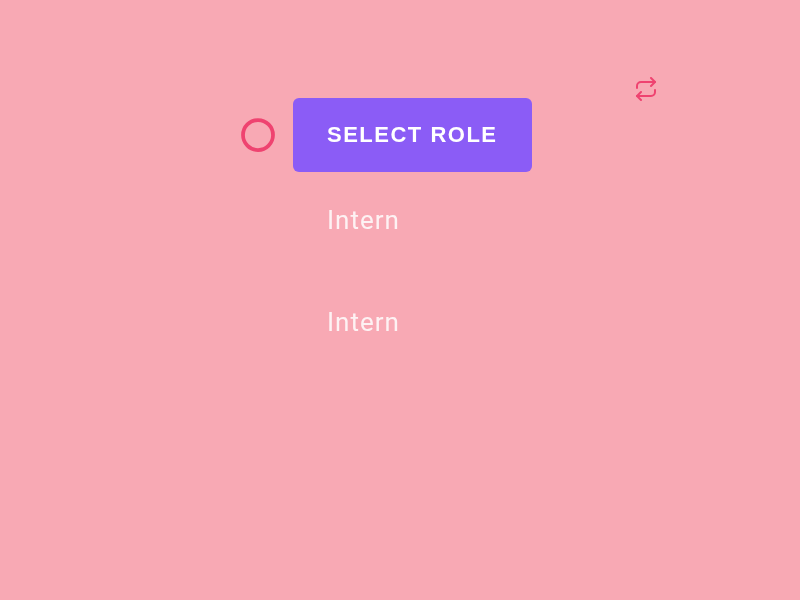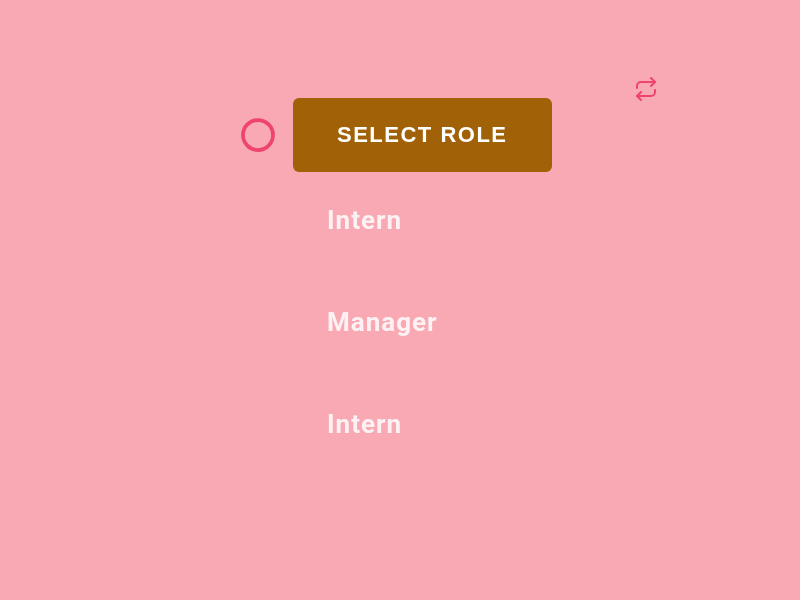--- a/index.html
+++ b/index.html
@@ -30,39 +30,39 @@
       display: flex;
       align-items: center;
     }
     .circle-icon {
       width: 36px;
       height: 36px;
       margin-right: 17px;
       color: #ef4370;
     }
     .select-button {
-      background-color: #a16207;
+      background-color: #8b5cf6;
       color: #ffffff;
       border: none;
       border-radius: 6px;
-      padding: 24px 44px;
+      padding: 24px 34px;
       font-size: 22px;
       font-weight: 700;
       letter-spacing: 1.5px;
       cursor: pointer;
     }
     .options-list {
       position: absolute;
       top: 205px;
       left: 327px;
     }
     .option-item {
       color: #ffffff;
       font-size: 26px;
-      font-weight: 700;
+      font-weight: 400;
       letter-spacing: 1px;
       margin-bottom: 72px;
       opacity: 0.85;
       cursor: pointer;
     }
   </style>
 </head>
 <body>
 
 <div class="repeat-icon">
@@ -78,15 +78,14 @@
   <span class="circle-icon">
     <svg viewBox="0 0 24 24" fill="none" stroke="currentColor" stroke-width="2.5">
       <circle cx="12" cy="12" r="10"></circle>
     </svg>
   </span>
   <button class="select-button">SELECT ROLE</button>
 </div>
 
 <div class="options-list">
   <div class="option-item">Intern</div>
-  <div class="option-item">Manager</div>
   <div class="option-item">Intern</div>
 </div>
 
 </body></html>

